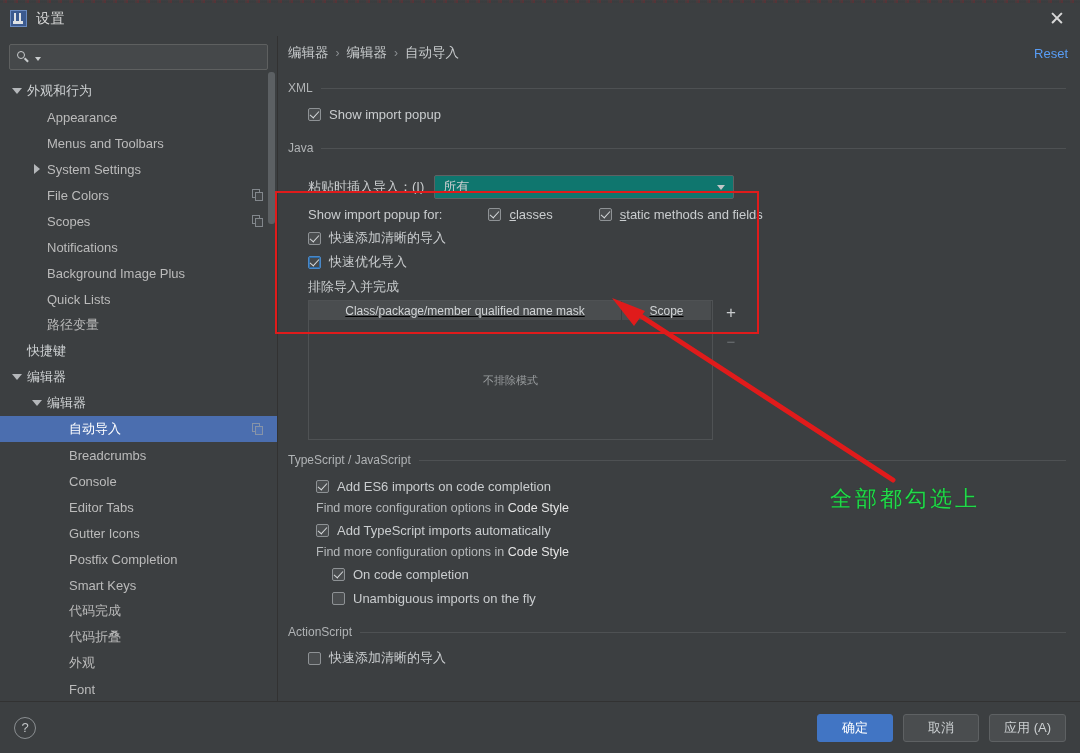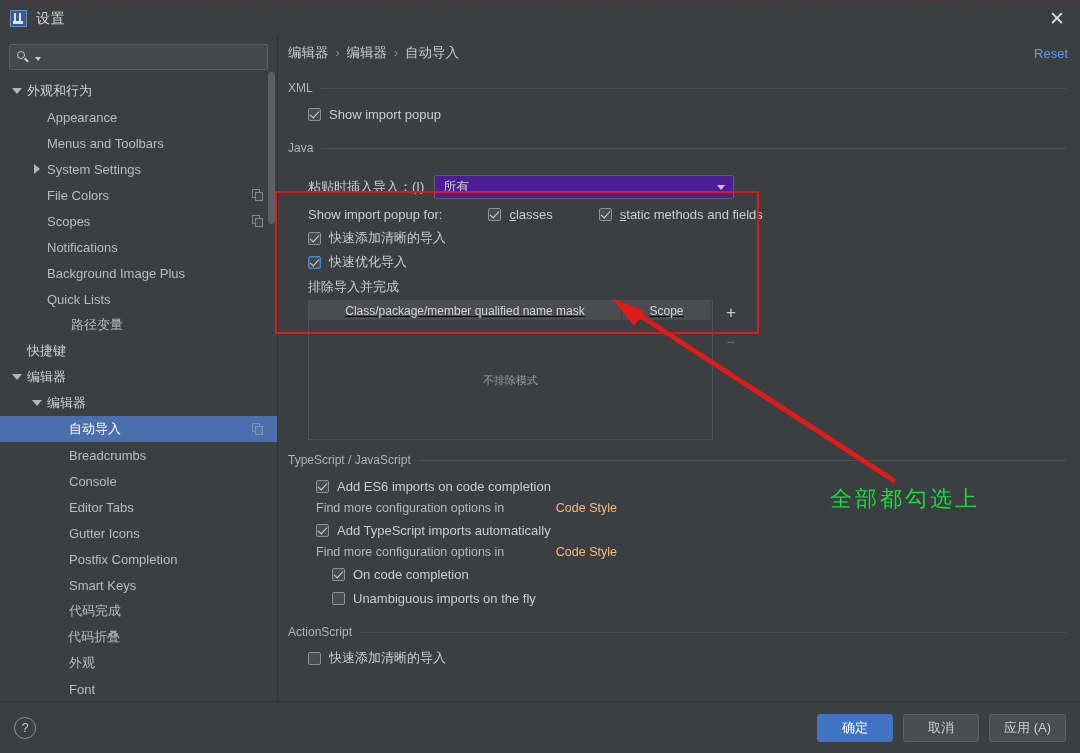--- a/index.html
+++ b/index.html
@@ -180,37 +180,37 @@
   }
   .cb.focused { border-color:#4a88c7; box-shadow:0 0 0 1px #2d6ca8 inset; background:#45484a; }
   .cb-label { color:#cacdcf; font-size:13px; }
   .cb-label .ul { text-decoration: underline; }
 
   .field-row { display:flex; align-items:center; height:30px; margin-top:4px; }
   .field-label { color:#cacdcf; font-size:13px; margin-right:10px; white-space:nowrap; }
   .field-label .mn { text-decoration: underline; }
   .combo {
     width: 300px; height:24px;
-    background:#4c1d95; border:1px solid #5e6163; border-radius:2px;
+    background:#0f766e; border:1px solid #5e6163; border-radius:2px;
     display:flex; align-items:center; padding: 0 8px;
     position:relative; cursor:pointer;
   }
   .combo-val { color:#cacdcf; font-size:13px; flex:1; }
   .combo-arrow {
     width:0;height:0;border-left:4.5px solid transparent;border-right:4.5px solid transparent;
     border-top:5.5px solid #c3c6c8;
   }
 
   .inline-row { display:flex; align-items:center; height:24px; }
   .inline-row .cb-row { margin-right: 0; }
   .gap-lg { width: 46px; }
 
   .plain-text { color:#cacdcf; font-size:13px; height:22px; line-height:22px; }
   .hint-text { color:#b5b8ba; font-size:12.5px; height:20px; line-height:20px; }
-  .link { color:#fdba74; cursor:pointer;margin-left:48px; }
+  .link { color:#e5e5e5; cursor:pointer; }
 
   
   .table-wrap { display:flex; margin-top:2px; }
   .table {
     width: 405px; height: 140px;
     background:#3c3f41; border:1px solid #4f5254;
     display:flex; flex-direction:column;
   }
   .thead { display:flex; height:20px; flex:0 0 20px;text-decoration:underline; }
   .th {
@@ -370,21 +370,21 @@
           <div class="tree-row" style="padding-left: 30px;">
             <span class="tw"></span>
             <span class="tree-label">Background Image Plus</span>
             <span class="tree-spacer"></span>
           </div>
           <div class="tree-row" style="padding-left: 30px;">
             <span class="tw"></span>
             <span class="tree-label">Quick Lists</span>
             <span class="tree-spacer"></span>
           </div>
-          <div class="tree-row" style="padding-left: 30px; gap: 24px;">
+          <div class="tree-row" style="padding-left: 30px;">
             <span class="tw"></span>
             <span class="tree-label">路径变量</span>
             <span class="tree-spacer"></span>
           </div>
           <div class="tree-row bold" style="padding-left: 10px;">
             <span class="tw"></span>
             <span class="tree-label">快捷键</span>
             <span class="tree-spacer"></span>
           </div>
           <div class="tree-row bold" style="padding-left: 10px;">
@@ -438,21 +438,21 @@
           <div class="tree-row" style="padding-left: 52px;">
             <span class="tw"></span>
             <span class="tree-label">Smart Keys</span>
             <span class="tree-spacer"></span>
           </div>
           <div class="tree-row" style="padding-left: 52px;">
             <span class="tw"></span>
             <span class="tree-label">代码完成</span>
             <span class="tree-spacer"></span>
           </div>
-          <div class="tree-row" style="padding-left: 39px; margin-left: 12px;">
+          <div class="tree-row" style="padding-left: 52px;">
             <span class="tw"></span>
             <span class="tree-label">代码折叠</span>
             <span class="tree-spacer"></span>
           </div>
           <div class="tree-row" style="padding-left: 52px;">
             <span class="tw"></span>
             <span class="tree-label">外观</span>
             <span class="tree-spacer"></span>
           </div>
           <div class="tree-row" style="padding-left: 52px;">

